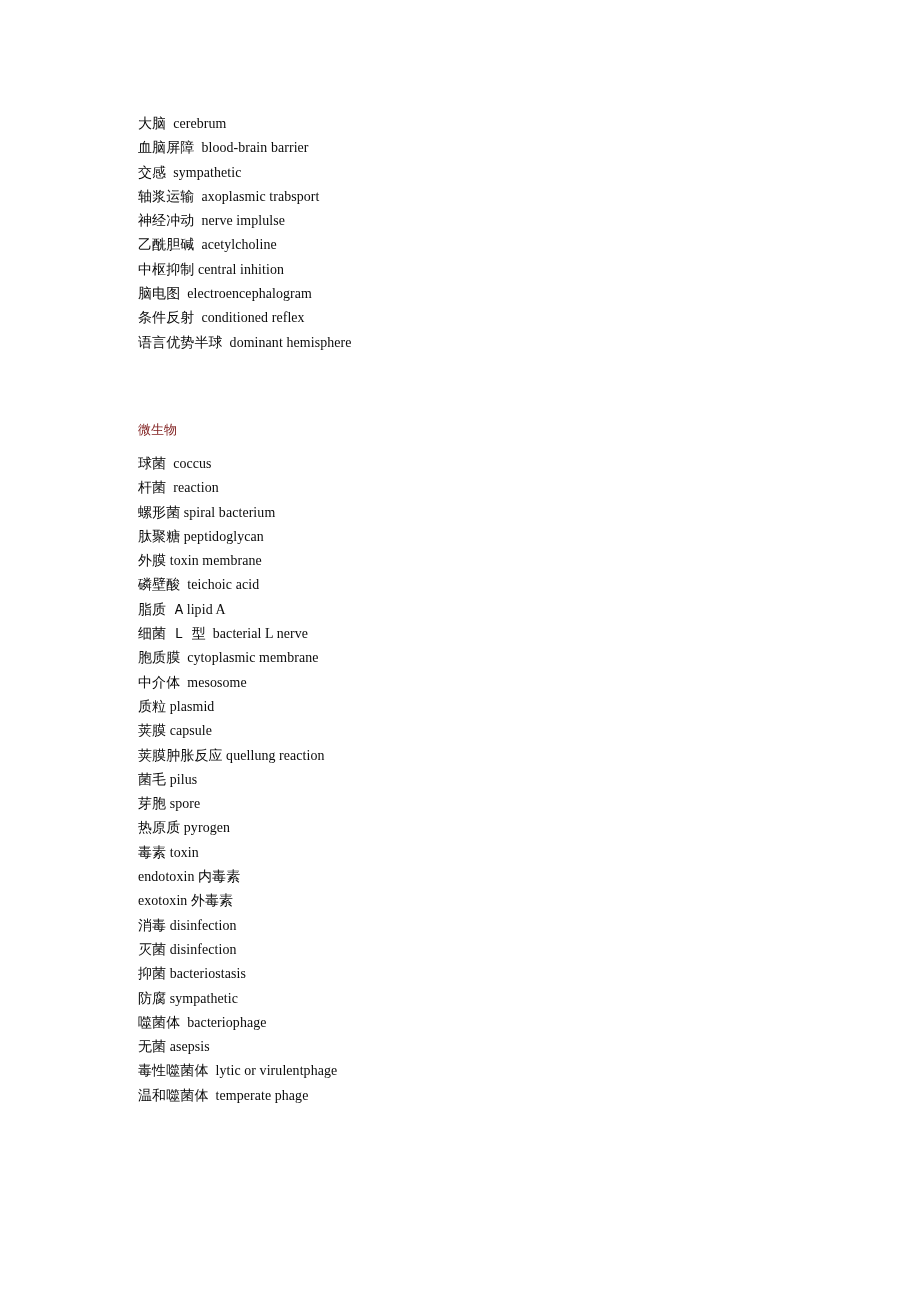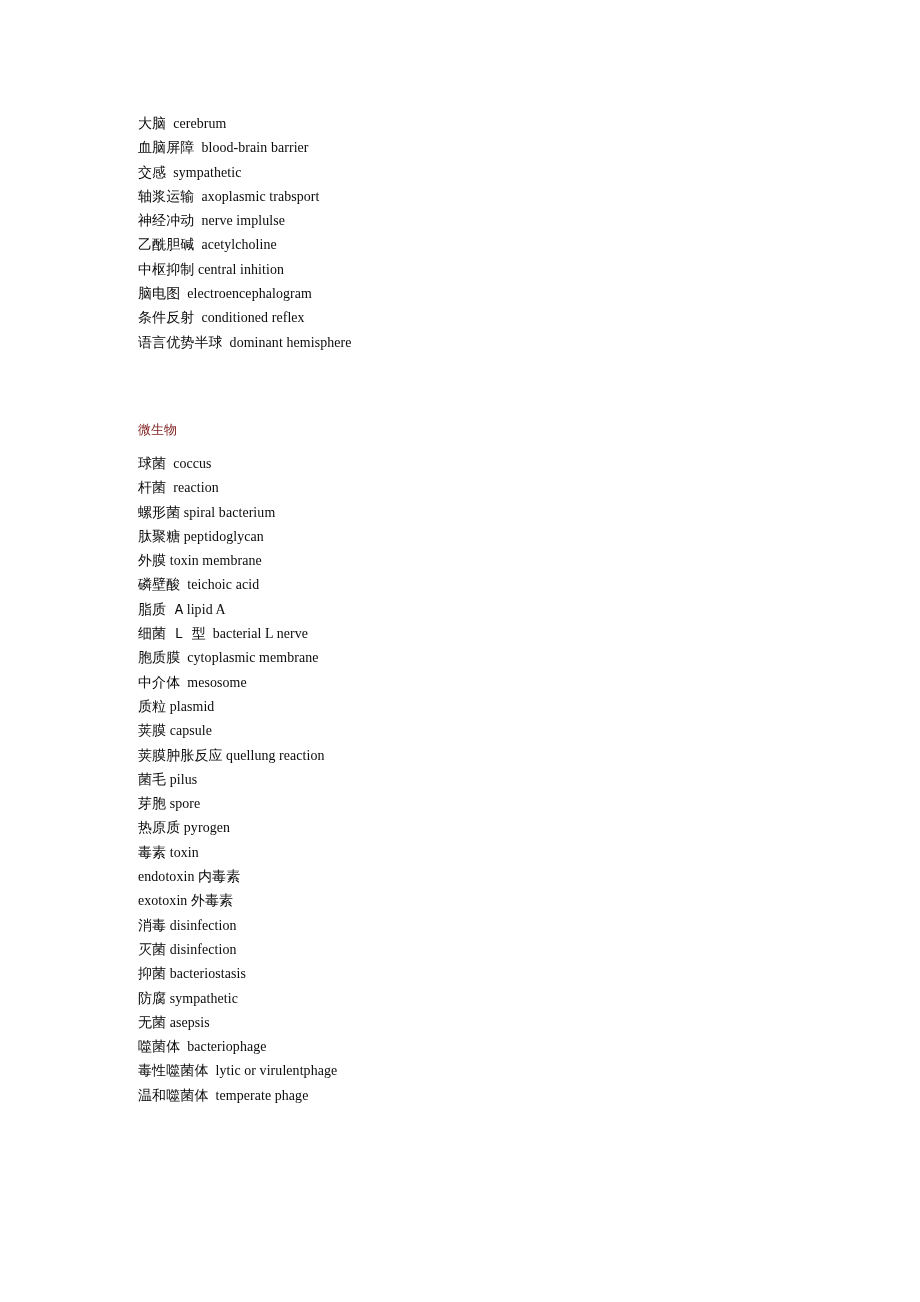--- a/index.html
+++ b/index.html
@@ -123,20 +123,20 @@
         <div class="entry"><span class="cjk">菌毛</span><span> </span><span class="lat">pilus</span></div>
         <div class="entry"><span class="cjk">芽胞</span><span> </span><span class="lat">spore</span></div>
         <div class="entry"><span class="cjk">热原质</span><span> </span><span class="lat">pyrogen</span></div>
         <div class="entry"><span class="cjk">毒素</span><span> </span><span class="lat">toxin</span></div>
         <div class="entry"><span class="lat">endotoxin</span><span> </span><span class="cjk">内毒素</span></div>
         <div class="entry"><span class="lat">exotoxin</span><span> </span><span class="cjk">外毒素</span></div>
         <div class="entry"><span class="cjk">消毒</span><span> </span><span class="lat">disinfection</span></div>
         <div class="entry"><span class="cjk">灭菌</span><span> </span><span class="lat">disinfection</span></div>
         <div class="entry"><span class="cjk">抑菌</span><span> </span><span class="lat">bacteriostasis</span></div>
         <div class="entry"><span class="cjk">防腐</span><span> </span><span class="lat">sympathetic</span></div>
+        <div class="entry"><span class="cjk">噬菌体</span><span>  </span><span class="lat">bacteriophage</span></div>
         <div class="entry"><span class="cjk">无菌</span><span> </span><span class="lat">asepsis</span></div>
-        <div class="entry"><span class="cjk">噬菌体</span><span>  </span><span class="lat">bacteriophage</span></div>
         <div class="entry"><span class="cjk">毒性噬菌体</span><span>  </span><span class="lat">lytic or virulentphage</span></div>
         <div class="entry"><span class="cjk">温和噬菌体</span><span>  </span><span class="lat">temperate phage</span></div>
       </div>
 
   </div>
 </div>
 
 </body></html>

